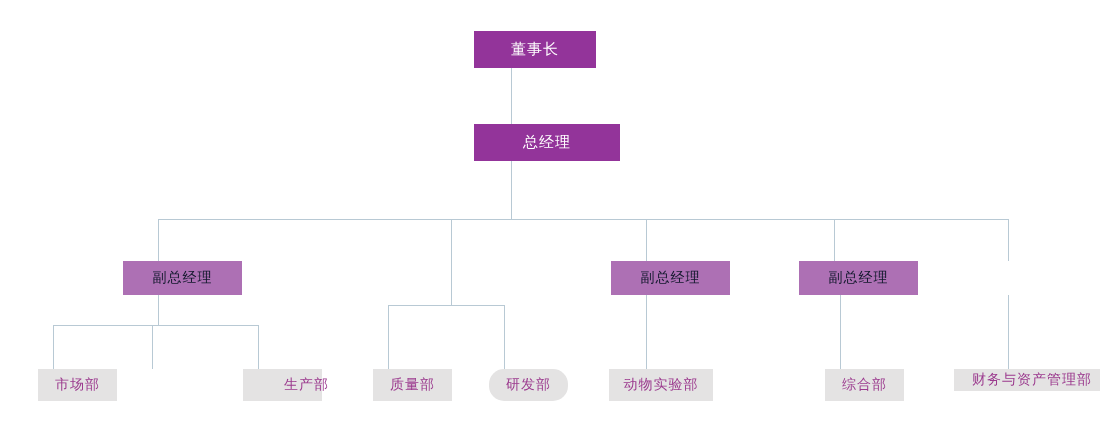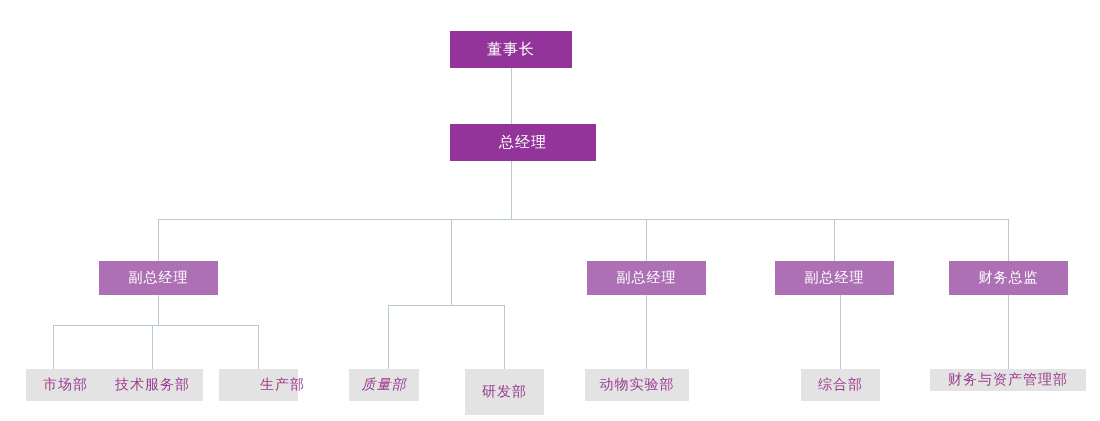--- a/index.html
+++ b/index.html
@@ -21,29 +21,30 @@
   .node {
     position: absolute;
     box-sizing: border-box;
     display: flex;
     align-items: center;
     justify-content: center;
     text-align: center;
     white-space: nowrap;
     letter-spacing: 1px;
     z-index: 2;
+    margin-left: 24px;
   }
   .node.level-1 {
     background: #93349a;
     color: #ffffff;
     font-size: 15px;
   }
   .node.level-2 {
     background: #ad70b4;
-    color: #ffffff;
+    color: #0f172a;
     font-size: 14px;
   }
   .node.level-3 {
     background: #e4e3e3;
     color: #9b3a8e;
     font-size: 14px;
   }
   .connector {
     position: absolute;
     background: #b8c9d4;
@@ -98,41 +99,35 @@
   </div>
 
   <div class="node level-2" style="left:587px; top:261px; width:119px; height:34px;">
     <span>副总经理</span>
   </div>
 
   <div class="node level-2" style="left:775px; top:261px; width:119px; height:34px;">
     <span>副总经理</span>
   </div>
 
-  <div class="node level-2" style="left:949px; top:261px; width:119px; height:34px;">
-    <span>财务总监</span>
-  </div>
 
-  <div class="node level-3" style="left:26px; top:369px; width:79px; height:32px;">
+  <div class="node level-3" style="left:14px; top:369px; width:79px; height:32px;">
     <span>市场部</span>
   </div>
 
-  <div class="node level-3" style="left:102px; top:369px; width:101px; height:32px;">
-    <span>技术服务部</span>
-  </div>
 
   <div class="node level-3" style="left:219px; top:369px; width:79px; height:32px;padding-left:48px;">
     <span>生产部</span>
   </div>
 
-  <div class="node level-3" style="left:349px; top:369px; width:70px; height:32px;font-style:italic;">
+  <div class="node level-3" style="left:349px; top:369px; width:79px; height:32px;">
     <span>质量部</span>
   </div>
 
-  <div class="node level-3" style="left:465px; top:369px; width:79px; height:46px;">
+  <div class="node level-3" style="left:465px; top:369px; width:79px; height:32px;border-radius:15px;">
     <span>研发部</span>
   </div>
 
   <div class="node level-3" style="left:585px; top:369px; width:104px; height:32px;">
     <span>动物实验部</span>
   </div>
 
   <div class="node level-3" style="left:801px; top:369px; width:79px; height:32px;">
     <span>综合部</span>
   </div>

